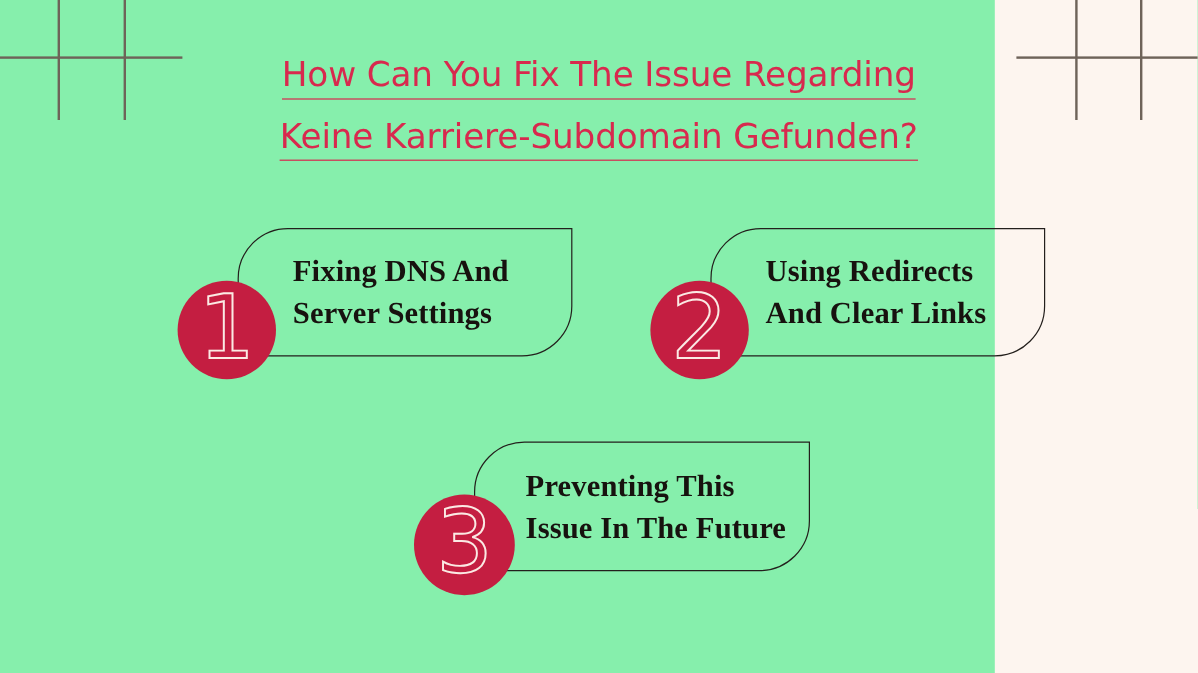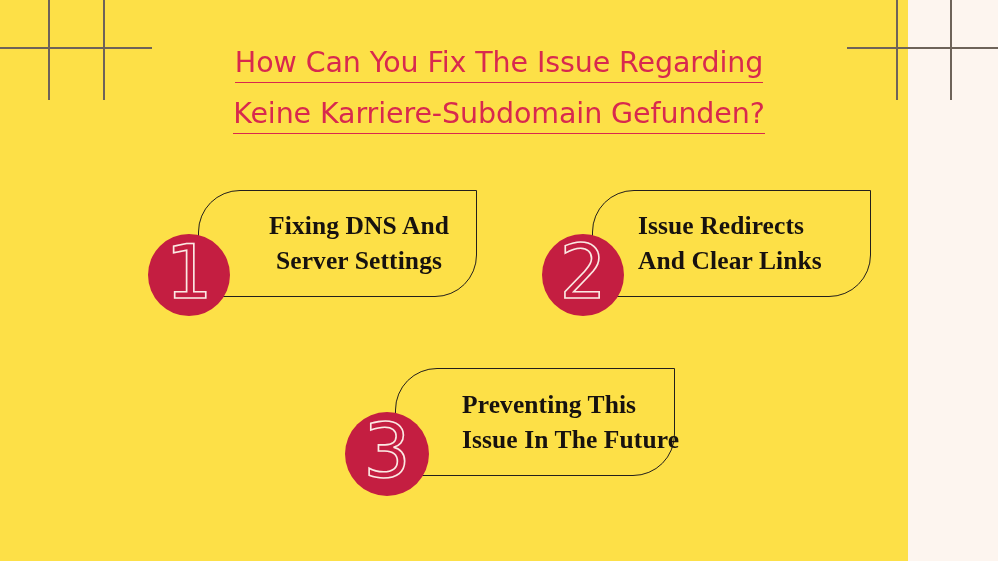--- a/index.html
+++ b/index.html
@@ -8,23 +8,23 @@
   }
   body {
     width: 998px;
     height: 561px;
     background: #FDF5EF;
     font-family: "Liberation Sans", sans-serif;
     overflow: hidden;
   }
   #stage {
     position: relative;
-    width: 908px;
+    width: 829px;
     height: 561px;
-    background: #fde047;
+    background: #86efac;
   }
 
   
   .deco-line {
     position: absolute;
     background: #6E6359;
   }
   .deco-v { width: 1.5px; }
   .deco-h { height: 1.5px; }
 
@@ -110,41 +110,41 @@
   <div class="deco-line deco-v" style="left:896px; top:0; height:100px;"></div>
   <div class="deco-line deco-v" style="left:950px; top:0; height:100px;"></div>
   <div class="deco-line deco-h" style="left:847px; top:47px; width:151px;"></div>
 
   <div id="title-block">
     <div class="title-line">How Can You Fix The Issue Regarding</div><br>
     <div class="title-line" id="title-line-2">Keine Karriere-Subdomain Gefunden?</div>
   </div>
 
   <div class="card" style="left:198px; top:190px; width:279px; height:107px;"></div>
-  <div class="card-text" style="left:244px; top:208px; width:230px;text-align:center;">Fixing DNS And
+  <div class="card-text" style="left:244px; top:208px; width:230px;">Fixing DNS And
 Server Settings</div>
   <div class="badge" style="left:148px; top:234px; width:82px; height:82px;">
     <div class="badge-circle" style="width:82px; height:82px;"></div>
     <svg class="badge-num" viewBox="0 0 82 82">
       <text x="41" y="64" text-anchor="middle">1</text>
     </svg>
   </div>
 
   <div class="card" style="left:592px; top:190px; width:279px; height:107px;"></div>
-  <div class="card-text" style="left:638px; top:208px; width:240px;">Issue Redirects
+  <div class="card-text" style="left:638px; top:208px; width:240px;">Using Redirects
 And Clear Links</div>
   <div class="badge" style="left:542px; top:234px; width:82px; height:82px;">
     <div class="badge-circle" style="width:82px; height:82px;"></div>
     <svg class="badge-num" viewBox="0 0 82 82">
       <text x="41" y="64" text-anchor="middle">2</text>
     </svg>
   </div>
 
   <div class="card" style="left:395px; top:368px; width:280px; height:108px;"></div>
-  <div class="card-text" style="left:438px; top:387px; width:250px;margin-left:24px;">Preventing This
+  <div class="card-text" style="left:438px; top:387px; width:250px;">Preventing This
 Issue In The Future</div>
   <div class="badge" style="left:345px; top:412px; width:84px; height:84px;">
     <div class="badge-circle" style="width:84px; height:84px;"></div>
     <svg class="badge-num" viewBox="0 0 84 84">
       <text x="42" y="65" text-anchor="middle">3</text>
     </svg>
   </div>
 
 </div>
 

